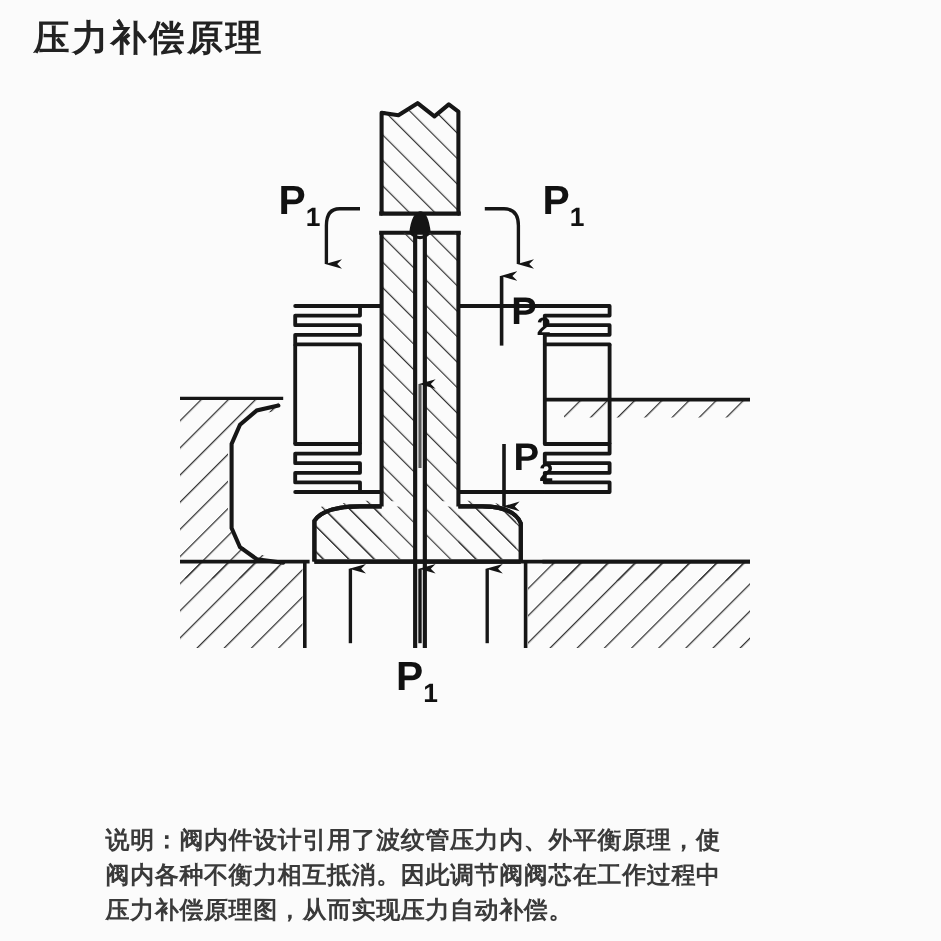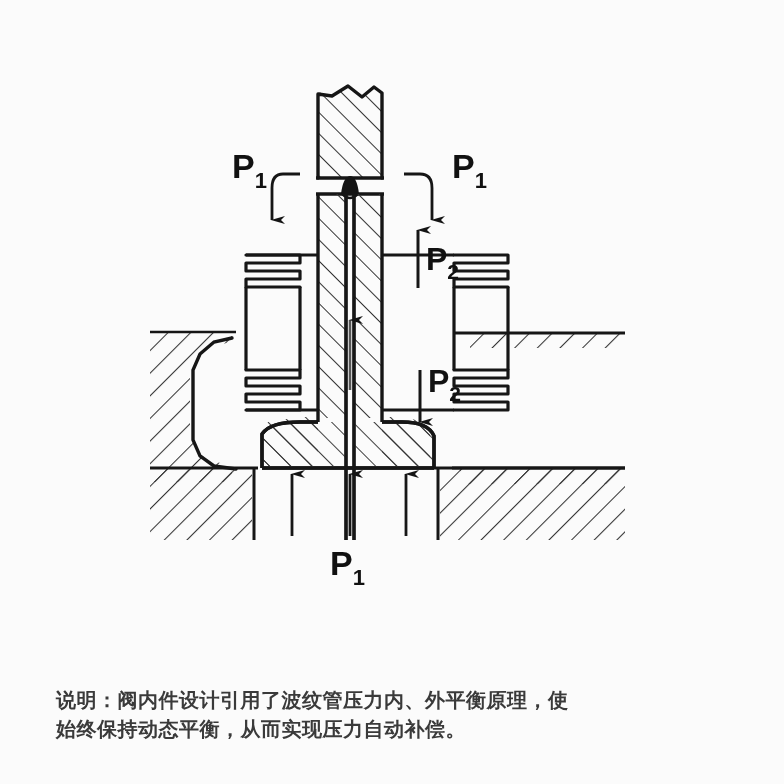--- a/index.html
+++ b/index.html
@@ -60,27 +60,29 @@
     font-family: "DejaVu Serif", "Liberation Serif", serif;
     font-size: 20px;
     font-weight: bold;
     line-height: 29px;
     color: #3a3a3a;
     letter-spacing: 0.5px;
   }
   .note-line {
     display: block;
     white-space: nowrap;
+    margin-left: 32px;
   }
 </style>
 </head>
 <body>
 
 <div id="page">
 
+  <div id="page-title">压力补偿原理</div>
 
   <div id="figure-area">
     <svg id="figure-svg" width="784" height="535" viewBox="0 0 784 535">
 
       <defs>
         <marker id="arrowUp" markerWidth="10" markerHeight="14" refX="5" refY="1" orient="auto-start-reverse" markerUnits="userSpaceOnUse">
           <path d="M5,0 L9,14 L5,10 L1,14 Z" fill="#141414"></path>
         </marker>
         <marker id="arrowDown" markerWidth="10" markerHeight="14" refX="5" refY="13" orient="auto" markerUnits="userSpaceOnUse">
           <path d="M5,14 L9,0 L5,4 L1,0 Z" fill="#141414"></path>
@@ -258,16 +260,17 @@
       <text x="330" y="505" font-size="34" font-weight="bold" fill="#111111" font-family="Liberation Sans, sans-serif">
         <tspan>P</tspan><tspan dy="10" font-size="22">1</tspan>
       </text>
 
     </svg>
   </div>
 
 
   <div id="note-block">
     <span class="note-line">说明：阀内件设计引用了波纹管压力内、外平衡原理，使</span>
-    <span class="note-line">始终保持动态平衡，从而实现压力自动补偿。</span>
+    <span class="note-line">阀内各种不衡力相互抵消。因此调节阀阀芯在工作过程中</span>
+    <span class="note-line">压力补偿原理图，从而实现压力自动补偿。</span>
   </div>
 
 </div>
 
 </body></html>

